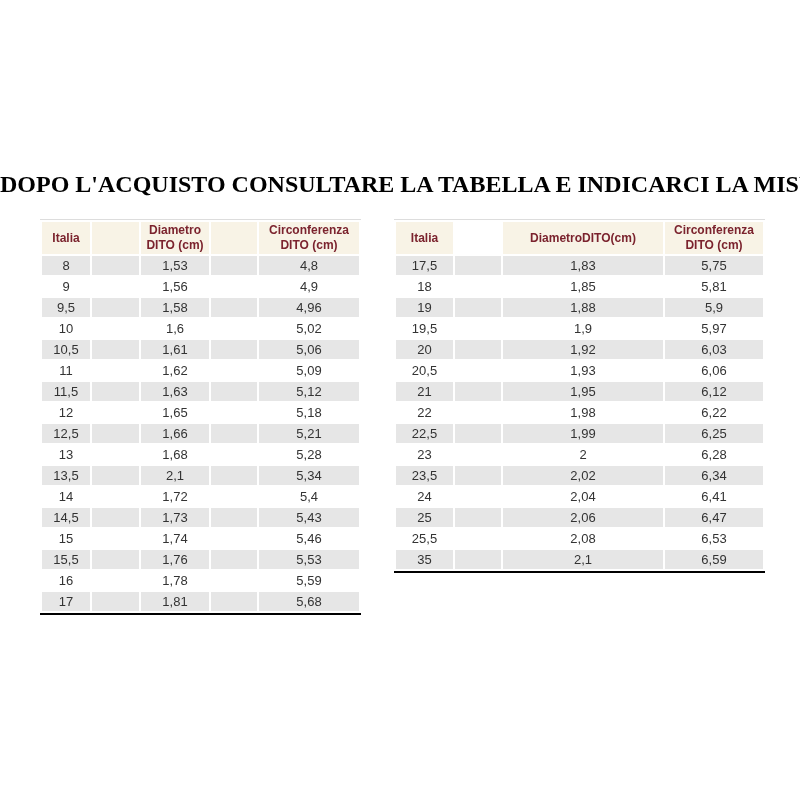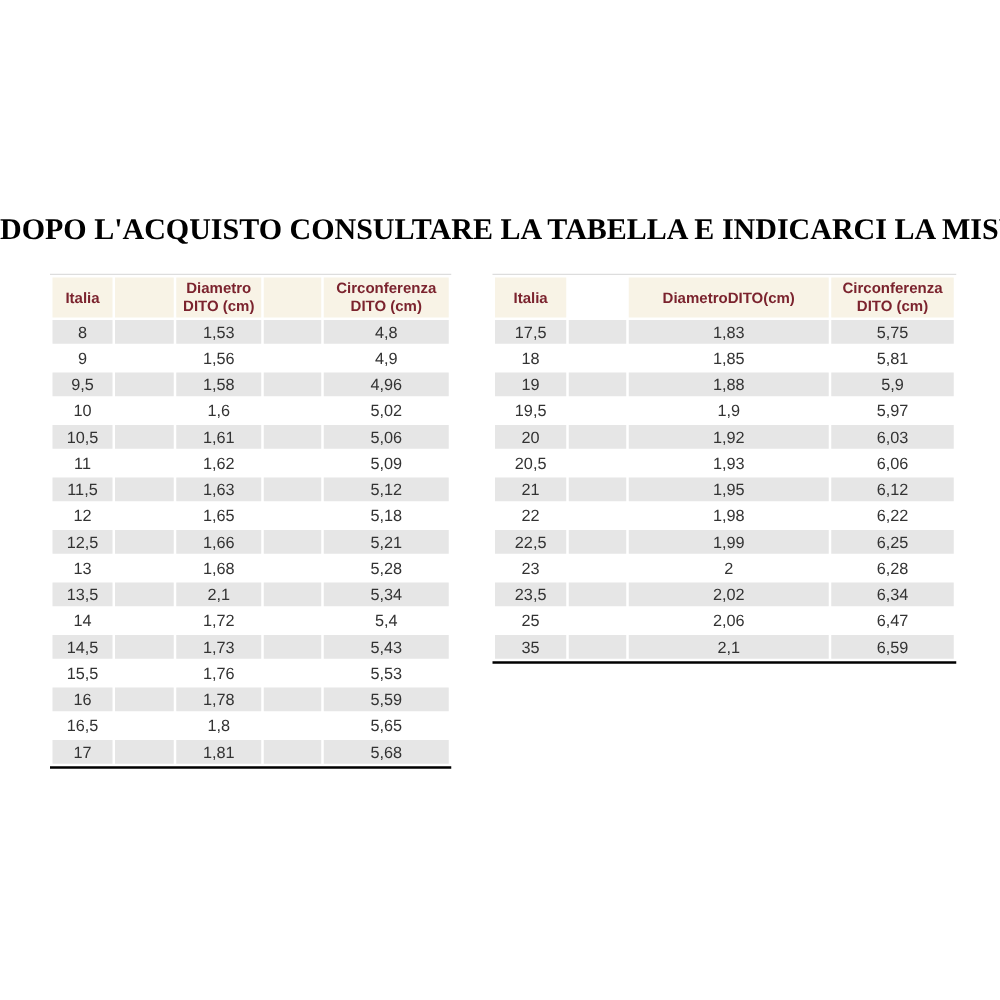--- a/index.html
+++ b/index.html
@@ -171,39 +171,39 @@
           <td>5,4</td>
         </tr>
         <tr>
           <td>14,5</td>
           <td></td>
           <td>1,73</td>
           <td></td>
           <td>5,43</td>
         </tr>
         <tr>
+          <td>15</td>
+          <td></td>
+          <td>1,74</td>
+          <td></td>
+          <td>5,46</td>
+        </tr>
+        <tr>
           <td>15,5</td>
           <td></td>
           <td>1,76</td>
           <td></td>
           <td>5,53</td>
         </tr>
         <tr>
           <td>16</td>
           <td></td>
           <td>1,78</td>
           <td></td>
           <td>5,59</td>
-        </tr>
-        <tr>
-          <td>16,5</td>
-          <td></td>
-          <td>1,8</td>
-          <td></td>
-          <td>5,65</td>
         </tr>
         <tr>
           <td>17</td>
           <td></td>
           <td>1,81</td>
           <td></td>
           <td>5,68</td>
         </tr>
       </tbody>
   </table>
@@ -284,26 +284,38 @@
           <td>2</td>
           <td>6,28</td>
         </tr>
         <tr>
           <td>23,5</td>
           <td></td>
           <td>2,02</td>
           <td>6,34</td>
         </tr>
         <tr>
+          <td>24</td>
+          <td></td>
+          <td>2,04</td>
+          <td>6,41</td>
+        </tr>
+        <tr>
           <td>25</td>
           <td></td>
           <td>2,06</td>
           <td>6,47</td>
         </tr>
         <tr>
+          <td>25,5</td>
+          <td></td>
+          <td>2,08</td>
+          <td>6,53</td>
+        </tr>
+        <tr>
           <td>35</td>
           <td></td>
           <td>2,1</td>
           <td>6,59</td>
         </tr>
       </tbody>
   </table>
 
 </div>
 

